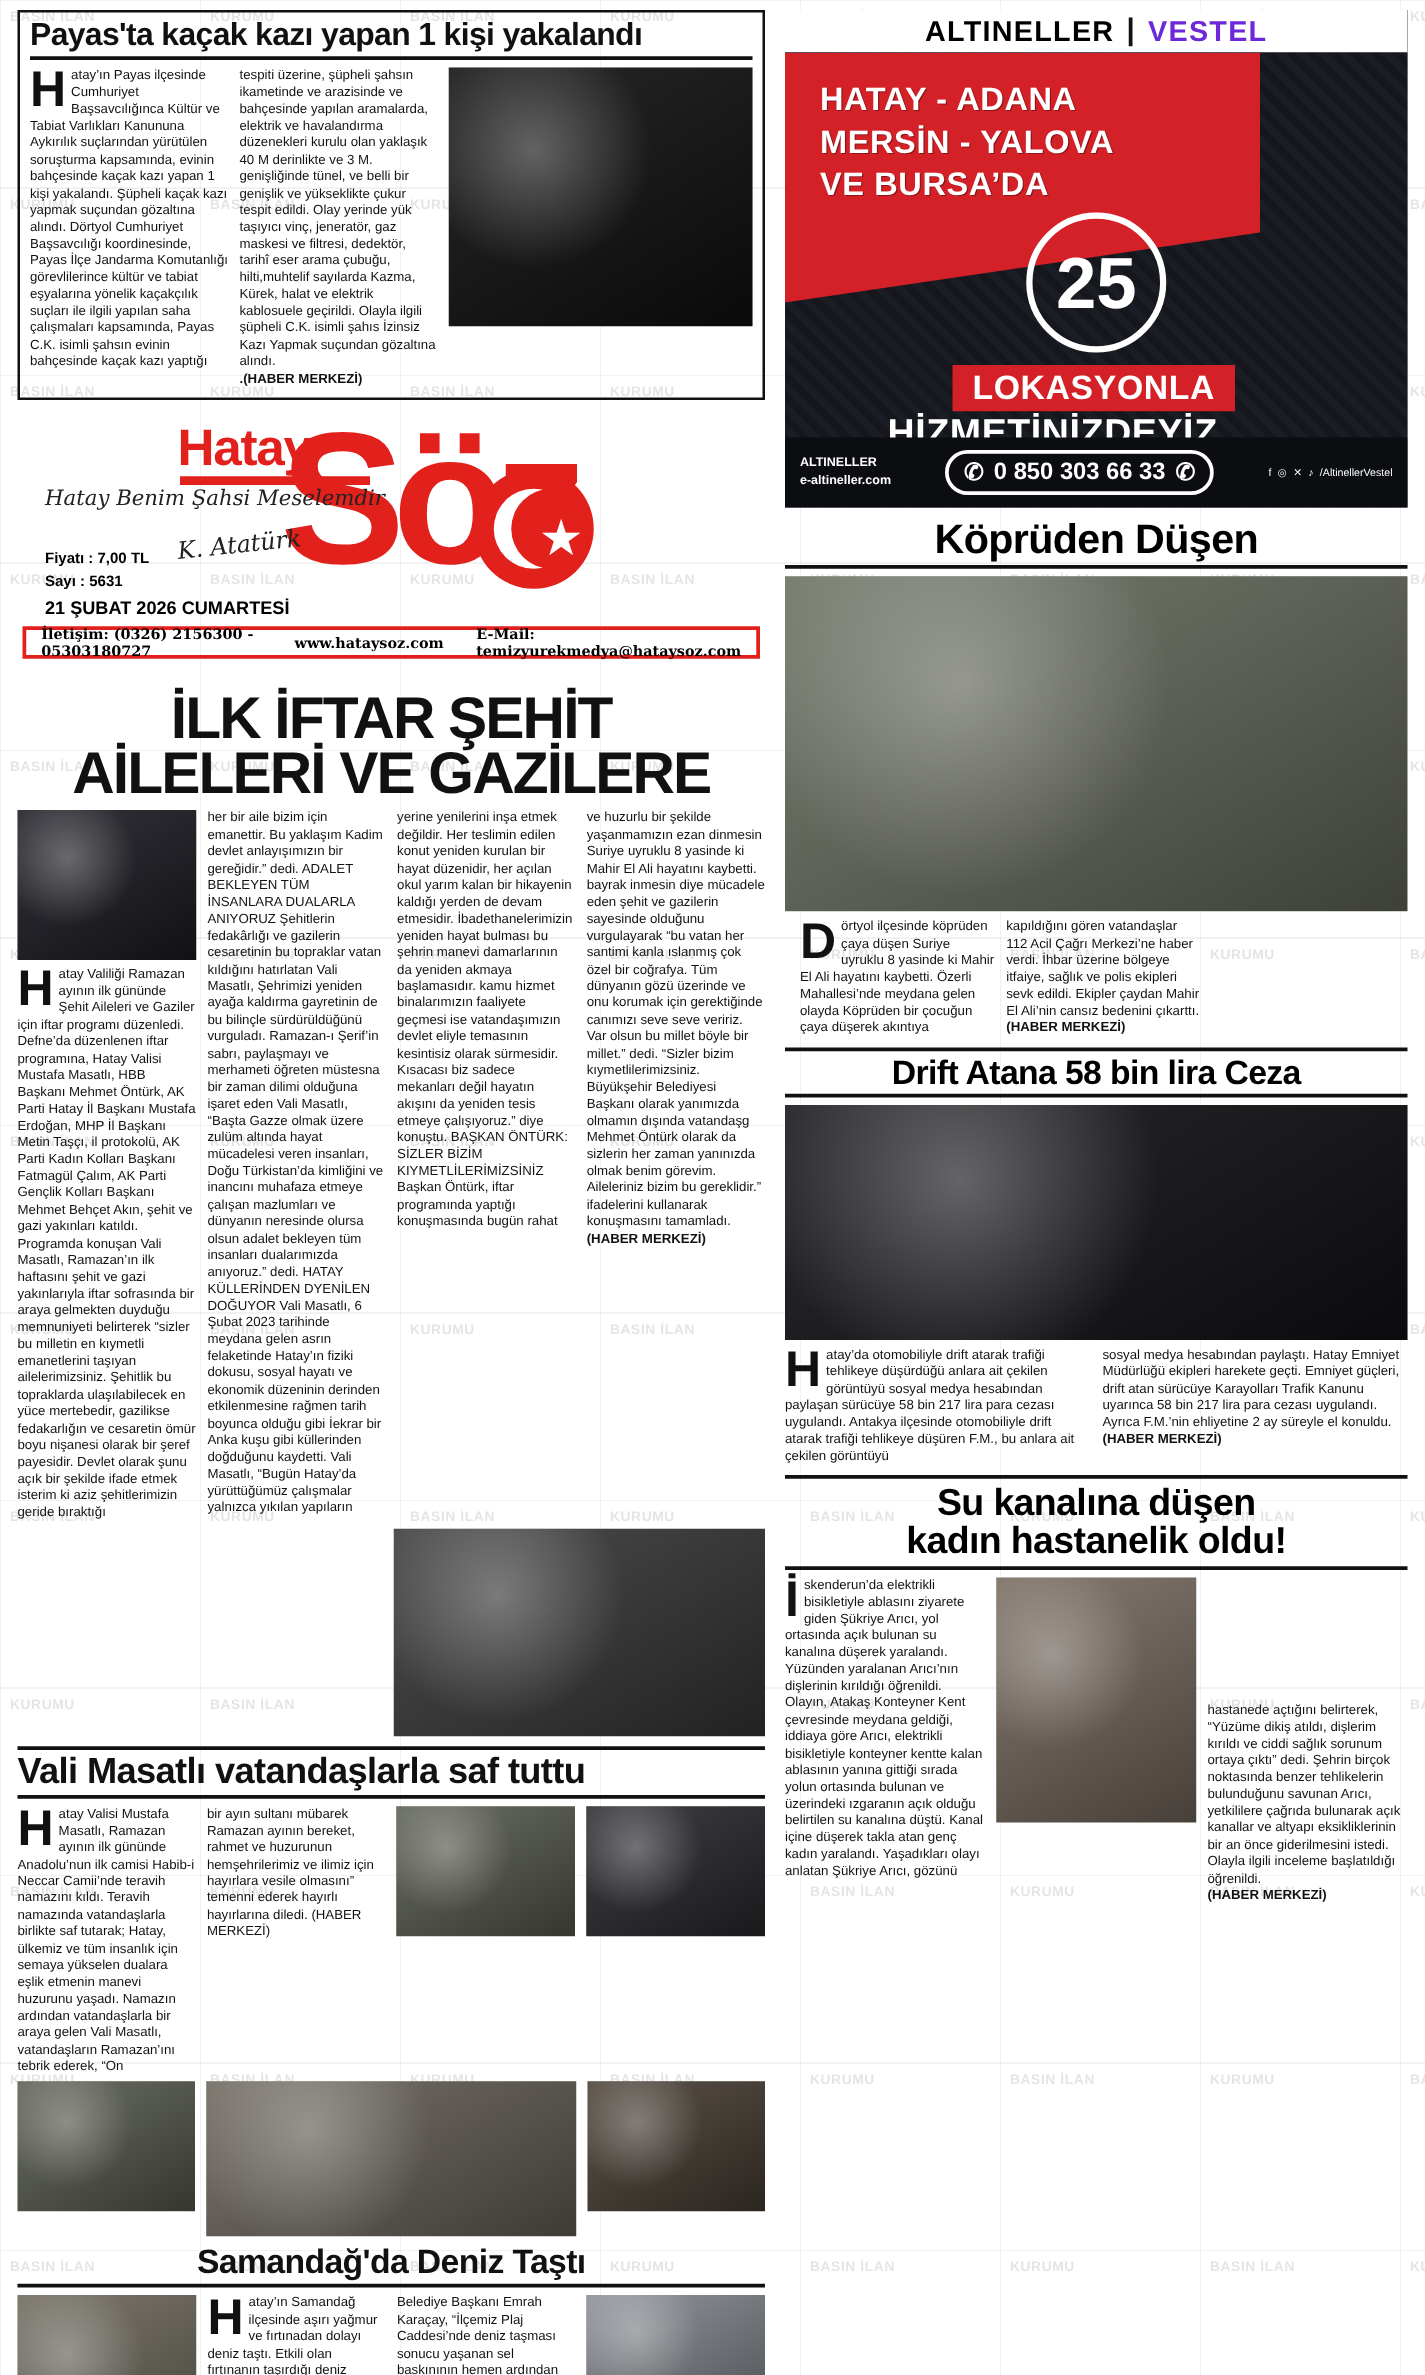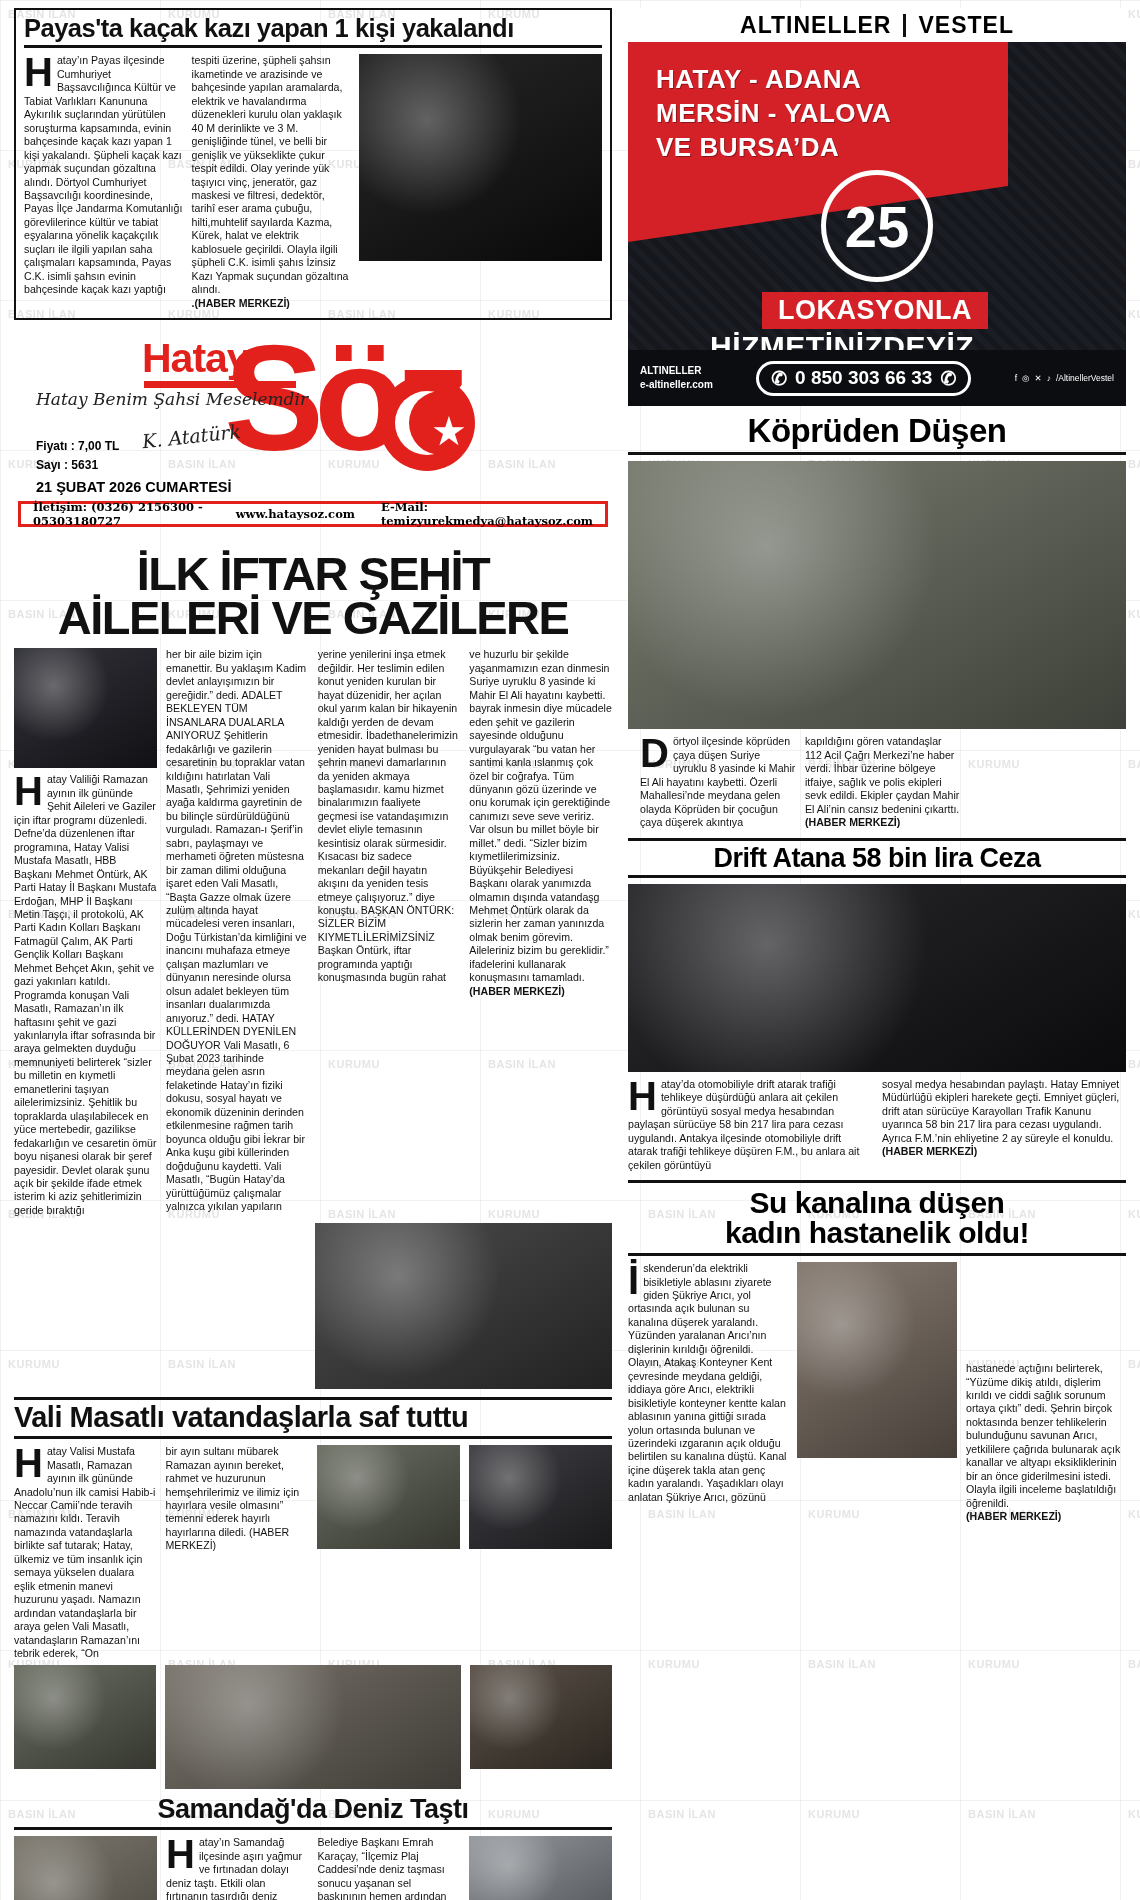--- a/index.html
+++ b/index.html
@@ -121,21 +121,21 @@
   
   #ad {
     position:relative; width:498px; height:398px; background:#111318;
     overflow:hidden;
   }
   .ad-head{
     height:34px; background:#fff; display:flex; align-items:center;
     justify-content:center; gap:12px; font-weight:bold; font-size:23px; letter-spacing:1px;
   }
   .ad-head .sep{ width:3px; height:23px; background:#111; }
-  .ad-head .vestel{ color:#000000; }
+  .ad-head .vestel{ color:#6d28d9; }
   .ad-body{ position:relative; height:364px; background:
       repeating-linear-gradient(45deg,#15171d 0 6px,#1a1d24 6px 12px); }
   .ad-redwedge{
     position:absolute; left:0; top:0; width:380px; height:200px;
     background:#d42027;
     clip-path:polygon(0 0,100% 0,100% 72%,0 100%);
   }
   .ad-l1,.ad-l2,.ad-l3{
     position:absolute; color:#fff; font-weight:bold; font-size:26px; letter-spacing:0.5px;
     text-shadow:1px 1px 0 rgba(0,0,0,0.35);

